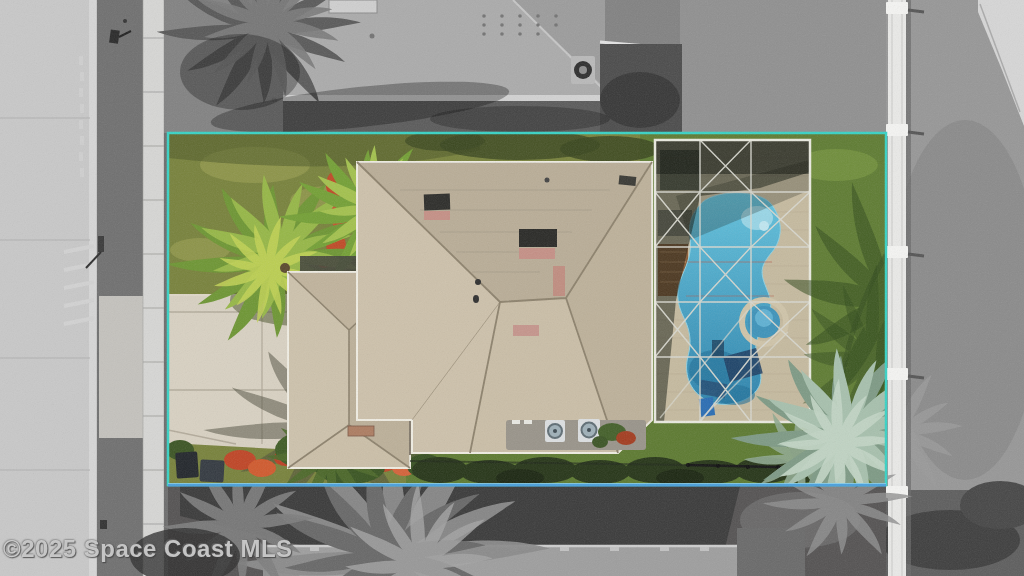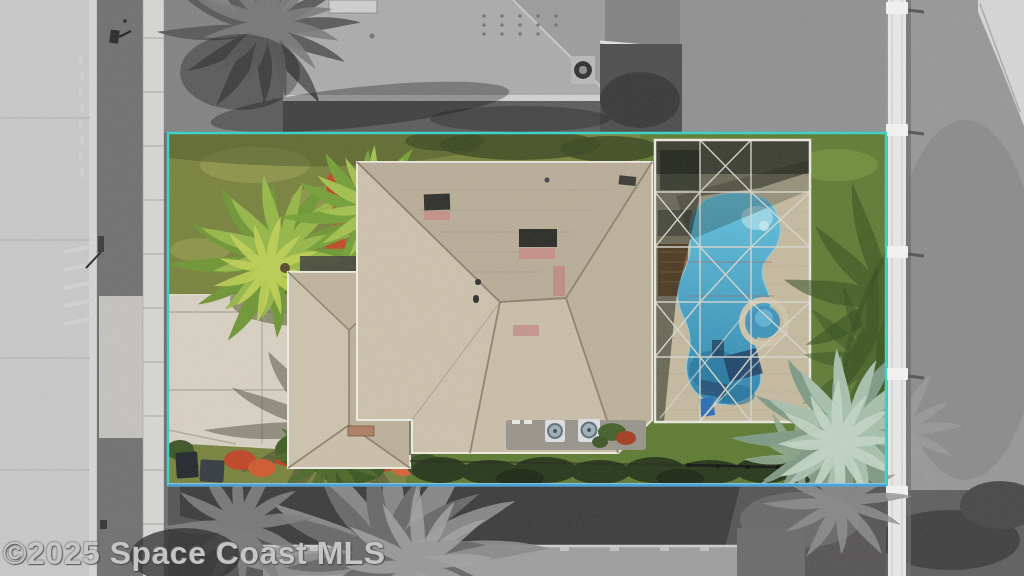--- a/index.html
+++ b/index.html
@@ -1,20 +1,20 @@
 <!DOCTYPE html>
 <html><head>
 <meta charset="utf-8">
 <style>
   html,body{margin:0;padding:0;background:#222;}
   .stage{position:relative;width:1024px;height:576px;overflow:hidden;font-family:"Liberation Sans",sans-serif;}
   .stage svg{position:absolute;left:0;top:0;display:block;}
   .watermark{
     position:absolute;left:3px;top:535px;z-index:10;
-    font-size:32px;letter-spacing:.5px;font-weight:bold;
+    font-size:24px;letter-spacing:.5px;font-weight:bold;
     color:rgba(214,214,214,.88);
     text-shadow:0 0 2px rgba(70,70,70,.9),1px 1px 1px rgba(60,60,60,.7),-1px -1px 1px rgba(160,160,160,.4);
     user-select:none;
   }
 </style>
 </head>
 <body>
 
 <div class="stage">
 <svg width="1024" height="576" viewBox="0 0 1024 576">

